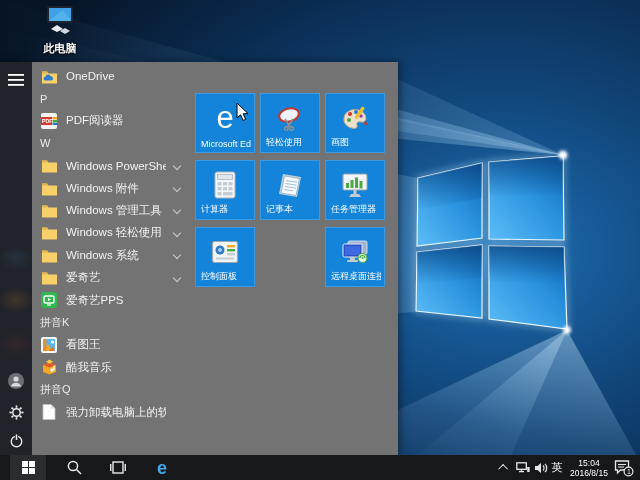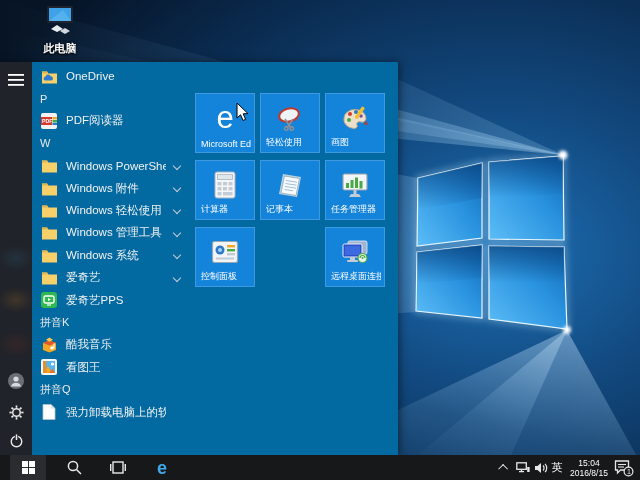--- a/index.html
+++ b/index.html
@@ -10,21 +10,21 @@
   
   .wallpaper { position:absolute; inset:0; }
 
   
   .desktop-icon { position:absolute; left:32px; top:5px; width:56px; text-align:center; cursor:default;font-weight:bold; }
   .desktop-icon .dlabel { color:#fff; font-size:11px; margin-top:2px;
         text-shadow:0 1px 2px rgba(0,0,0,.9), 0 0 3px rgba(0,0,0,.7); }
 
   
   .start-menu { position:absolute; left:0; top:62px; width:398px; height:393px;
-        background:#0369a1; box-shadow:2px 0 8px rgba(0,0,0,.45); }
+        background:#737373; box-shadow:2px 0 8px rgba(0,0,0,.45); }
   .rail { position:absolute; left:0; top:0; width:32px; height:100%;
         background:
           radial-gradient(26px 18px at 16px 238px, rgba(230,150,40,.16), transparent 70%),
           radial-gradient(26px 18px at 16px 196px, rgba(60,140,190,.14), transparent 70%),
           radial-gradient(26px 18px at 16px 282px, rgba(190,60,50,.13), transparent 70%),
           #202329; }
   .rail-btn { position:absolute; left:0; width:32px; height:28px; display:flex;
         align-items:center; justify-content:center; cursor:pointer; }
 
   .app-list { position:absolute; left:34px; top:3px; width:150px; }
@@ -262,32 +262,32 @@
       <span class="chev"></span>
     </div>
 
     <div class="app-row">
       <span class="ic">
         <svg width="17" height="15" viewBox="0 0 17 15">
             <path d="M1,2.5 h5 l1.5,2 H16 v10 H1 z" fill="#f8d06a"></path>
             <path d="M1,2.5 h5 l1.5,2 H1 z" fill="#e0b44e"></path>
           </svg>
       </span>
+      <span class="lbl">Windows 管理工具</span>
+      <span class="chev"></span>
+    </div>
+
+    <div class="app-row">
+      <span class="ic">
+        <svg width="17" height="15" viewBox="0 0 17 15">
+            <path d="M1,2.5 h5 l1.5,2 H16 v10 H1 z" fill="#f8d06a"></path>
+            <path d="M1,2.5 h5 l1.5,2 H1 z" fill="#e0b44e"></path>
+          </svg>
+      </span>
       <span class="lbl">Windows 轻松使用</span>
-      <span class="chev"></span>
-    </div>
-
-    <div class="app-row">
-      <span class="ic">
-        <svg width="17" height="15" viewBox="0 0 17 15">
-            <path d="M1,2.5 h5 l1.5,2 H16 v10 H1 z" fill="#f8d06a"></path>
-            <path d="M1,2.5 h5 l1.5,2 H1 z" fill="#e0b44e"></path>
-          </svg>
-      </span>
-      <span class="lbl">Windows 管理工具</span>
       <span class="chev"></span>
     </div>
 
     <div class="app-row">
       <span class="ic">
         <svg width="17" height="15" viewBox="0 0 17 15">
             <path d="M1,2.5 h5 l1.5,2 H16 v10 H1 z" fill="#f8d06a"></path>
             <path d="M1,2.5 h5 l1.5,2 H1 z" fill="#e0b44e"></path>
           </svg>
       </span>
@@ -314,47 +314,47 @@
             <rect x="3" y="4" width="10" height="7" rx="1.6" fill="none" stroke="#fff" stroke-width="1.4"></rect>
             <polygon points="7,6 10,7.5 7,9" fill="#fff"></polygon>
             <line x1="6" y1="13" x2="10" y2="13" stroke="#fff" stroke-width="1.2"></line>
           </svg>
       </span>
       <span class="lbl">爱奇艺PPS</span>
     </div>
 
     <div class="sec-row">
       <span class="lbl">拼音K</span>
-    </div>
-
-    <div class="app-row">
-      <span class="ic">
-        <svg width="17" height="16" viewBox="0 0 17 16">
-            <polygon points="2,6 8.5,3.5 15,6 15,13 8.5,15.5 2,13" fill="#f5a623"></polygon>
-            <polygon points="2,6 8.5,3.5 15,6 8.5,8.5" fill="#e2562b"></polygon>
-            <polygon points="8.5,0.5 12,2.8 8.5,4.8 5,2.8" fill="#f7c948"></polygon>
-            <circle cx="11" cy="11" r="1.8" fill="#fff"></circle>
-            <rect x="12.4" y="6.5" width="1.2" height="4.8" fill="#fff"></rect>
-          </svg>
-      </span>
-      <span class="lbl">酷我音乐</span>
     </div>
 
     <div class="app-row">
       <span class="ic">
         <svg width="16" height="16" viewBox="0 0 16 16">
             <rect width="16" height="16" rx="2" fill="#f5f7f9"></rect>
             <rect x="2" y="2" width="12" height="12" fill="#58b6ef"></rect>
             <polygon points="2,14 7,7 11,14" fill="#f5a623"></polygon>
             <polygon points="8,14 11.5,9.5 14,14" fill="#e2742a"></polygon>
             <circle cx="11.5" cy="5" r="1.6" fill="#fff"></circle>
             <rect x="2" y="2" width="3.5" height="12" fill="#f08c1e" opacity="0.85"></rect>
           </svg>
       </span>
       <span class="lbl">看图王</span>
+    </div>
+
+    <div class="app-row">
+      <span class="ic">
+        <svg width="17" height="16" viewBox="0 0 17 16">
+            <polygon points="2,6 8.5,3.5 15,6 15,13 8.5,15.5 2,13" fill="#f5a623"></polygon>
+            <polygon points="2,6 8.5,3.5 15,6 8.5,8.5" fill="#e2562b"></polygon>
+            <polygon points="8.5,0.5 12,2.8 8.5,4.8 5,2.8" fill="#f7c948"></polygon>
+            <circle cx="11" cy="11" r="1.8" fill="#fff"></circle>
+            <rect x="12.4" y="6.5" width="1.2" height="4.8" fill="#fff"></rect>
+          </svg>
+      </span>
+      <span class="lbl">酷我音乐</span>
     </div>
 
     <div class="sec-row">
       <span class="lbl">拼音Q</span>
     </div>
 
     <div class="app-row">
       <span class="ic">
         <svg width="14" height="16" viewBox="0 0 14 16">
             <path d="M1,0.5 h8 l4,4 V15.5 H1 z" fill="#fdfdfd" stroke="#b9c2cb" stroke-width="0.8"></path>

